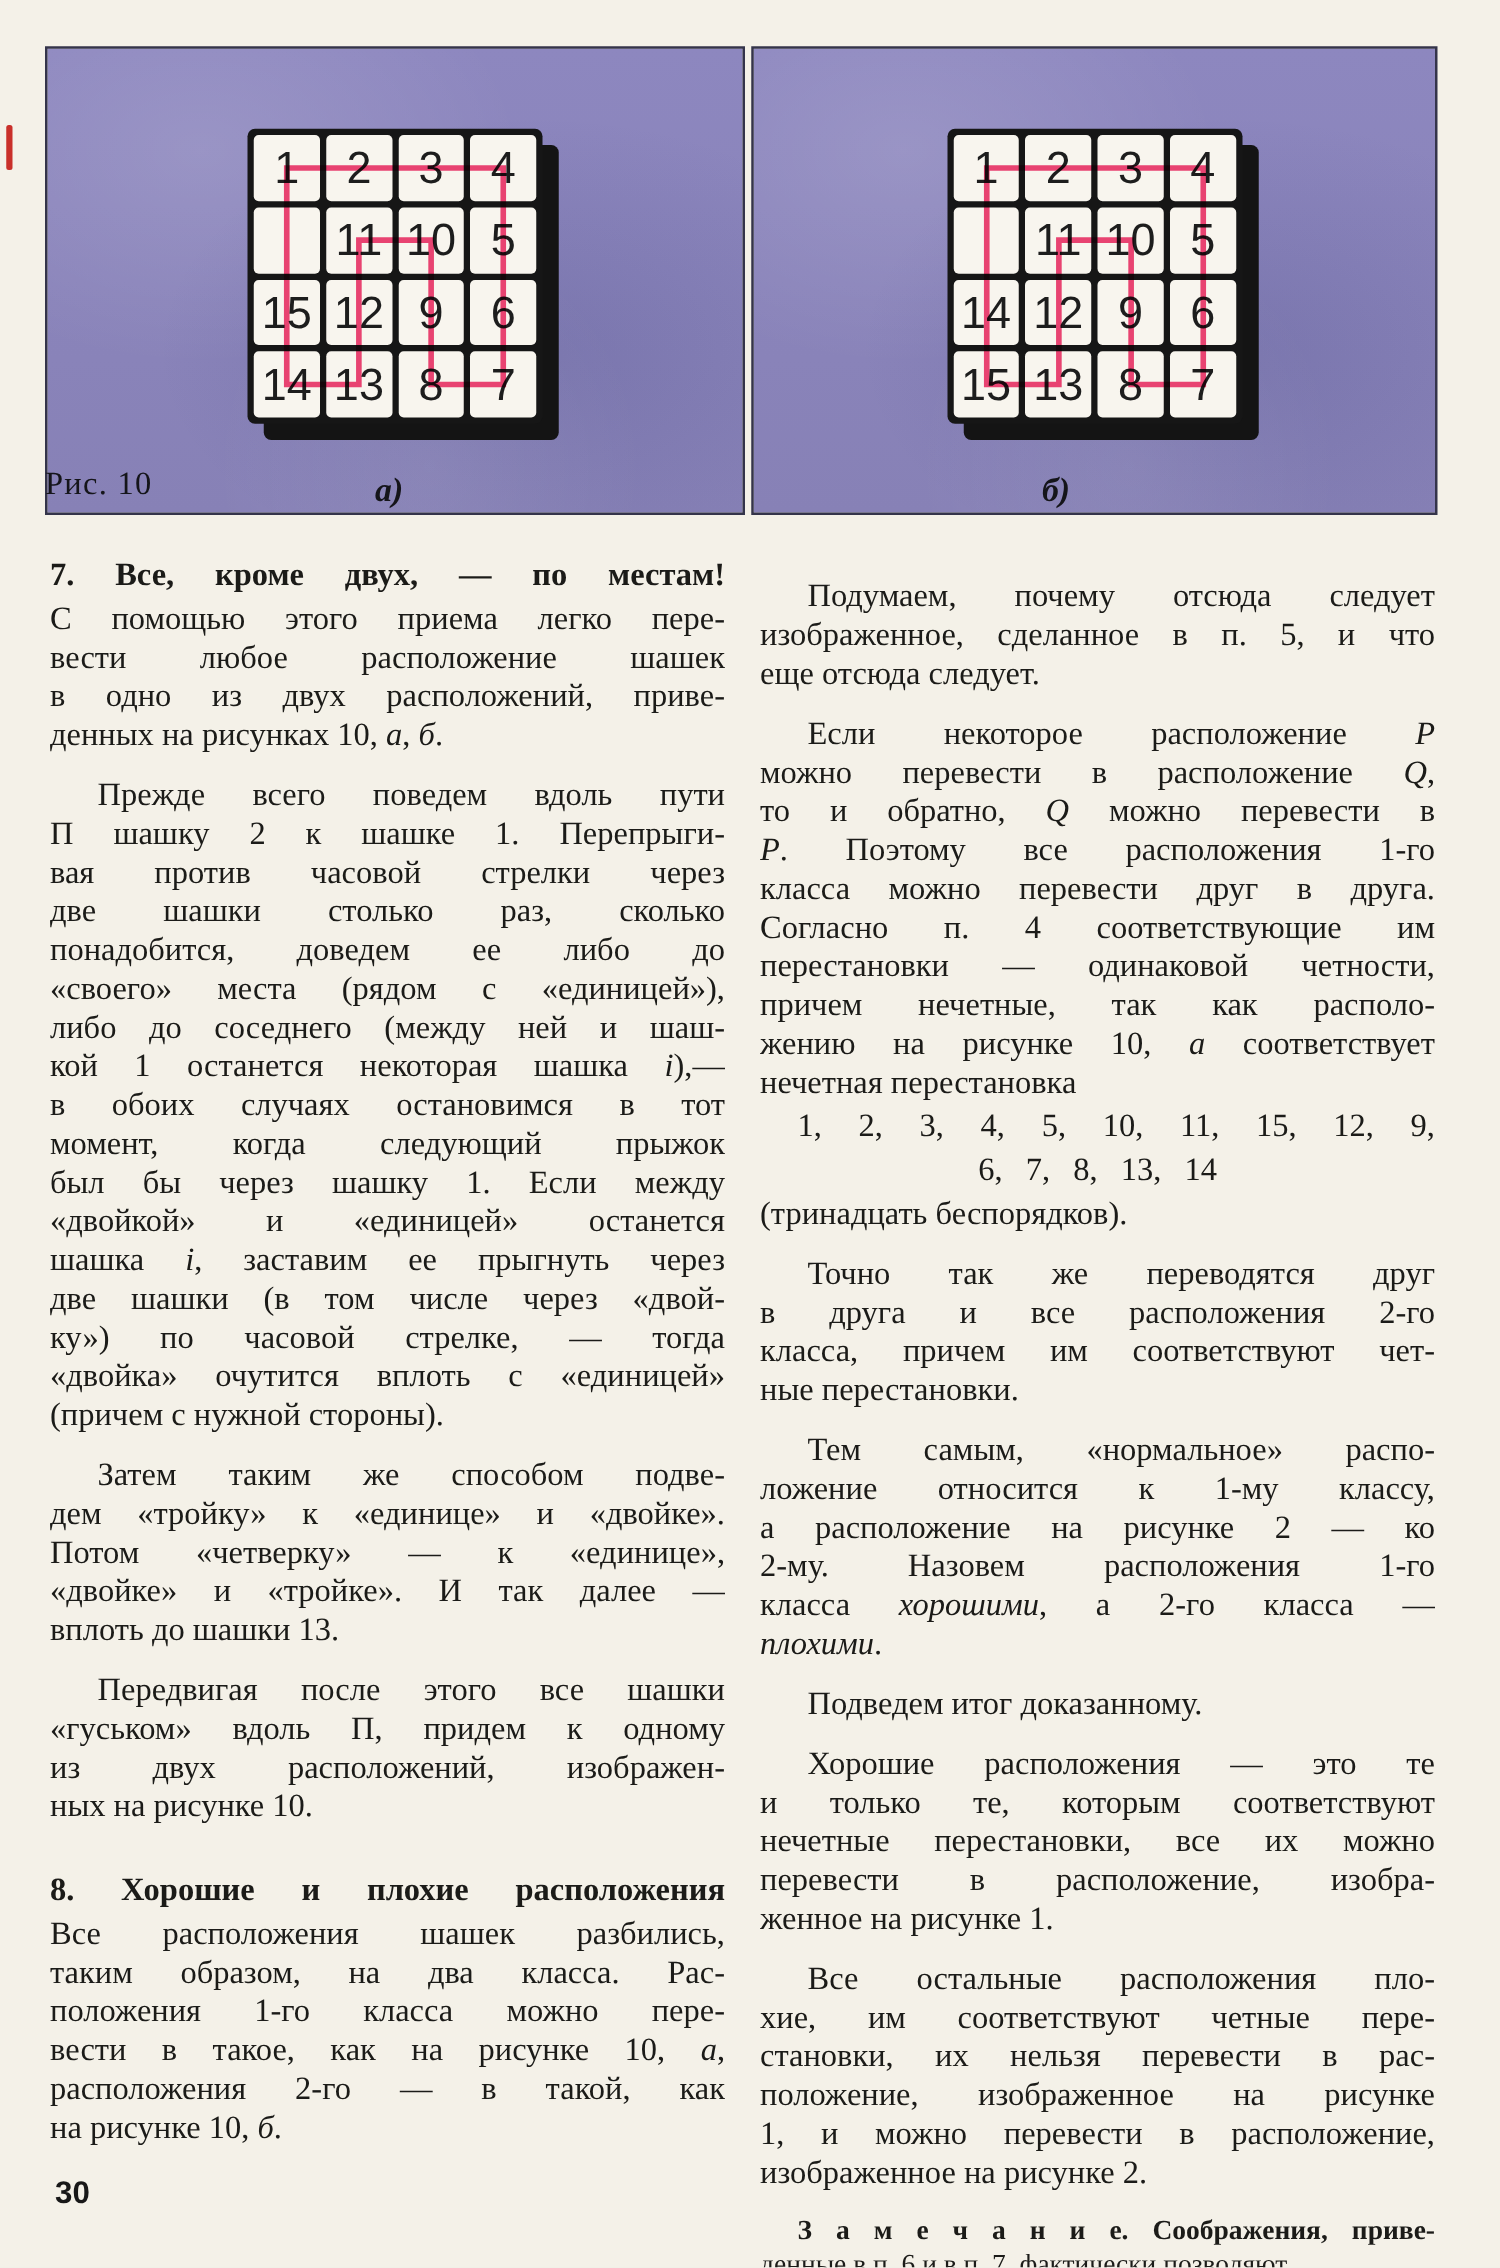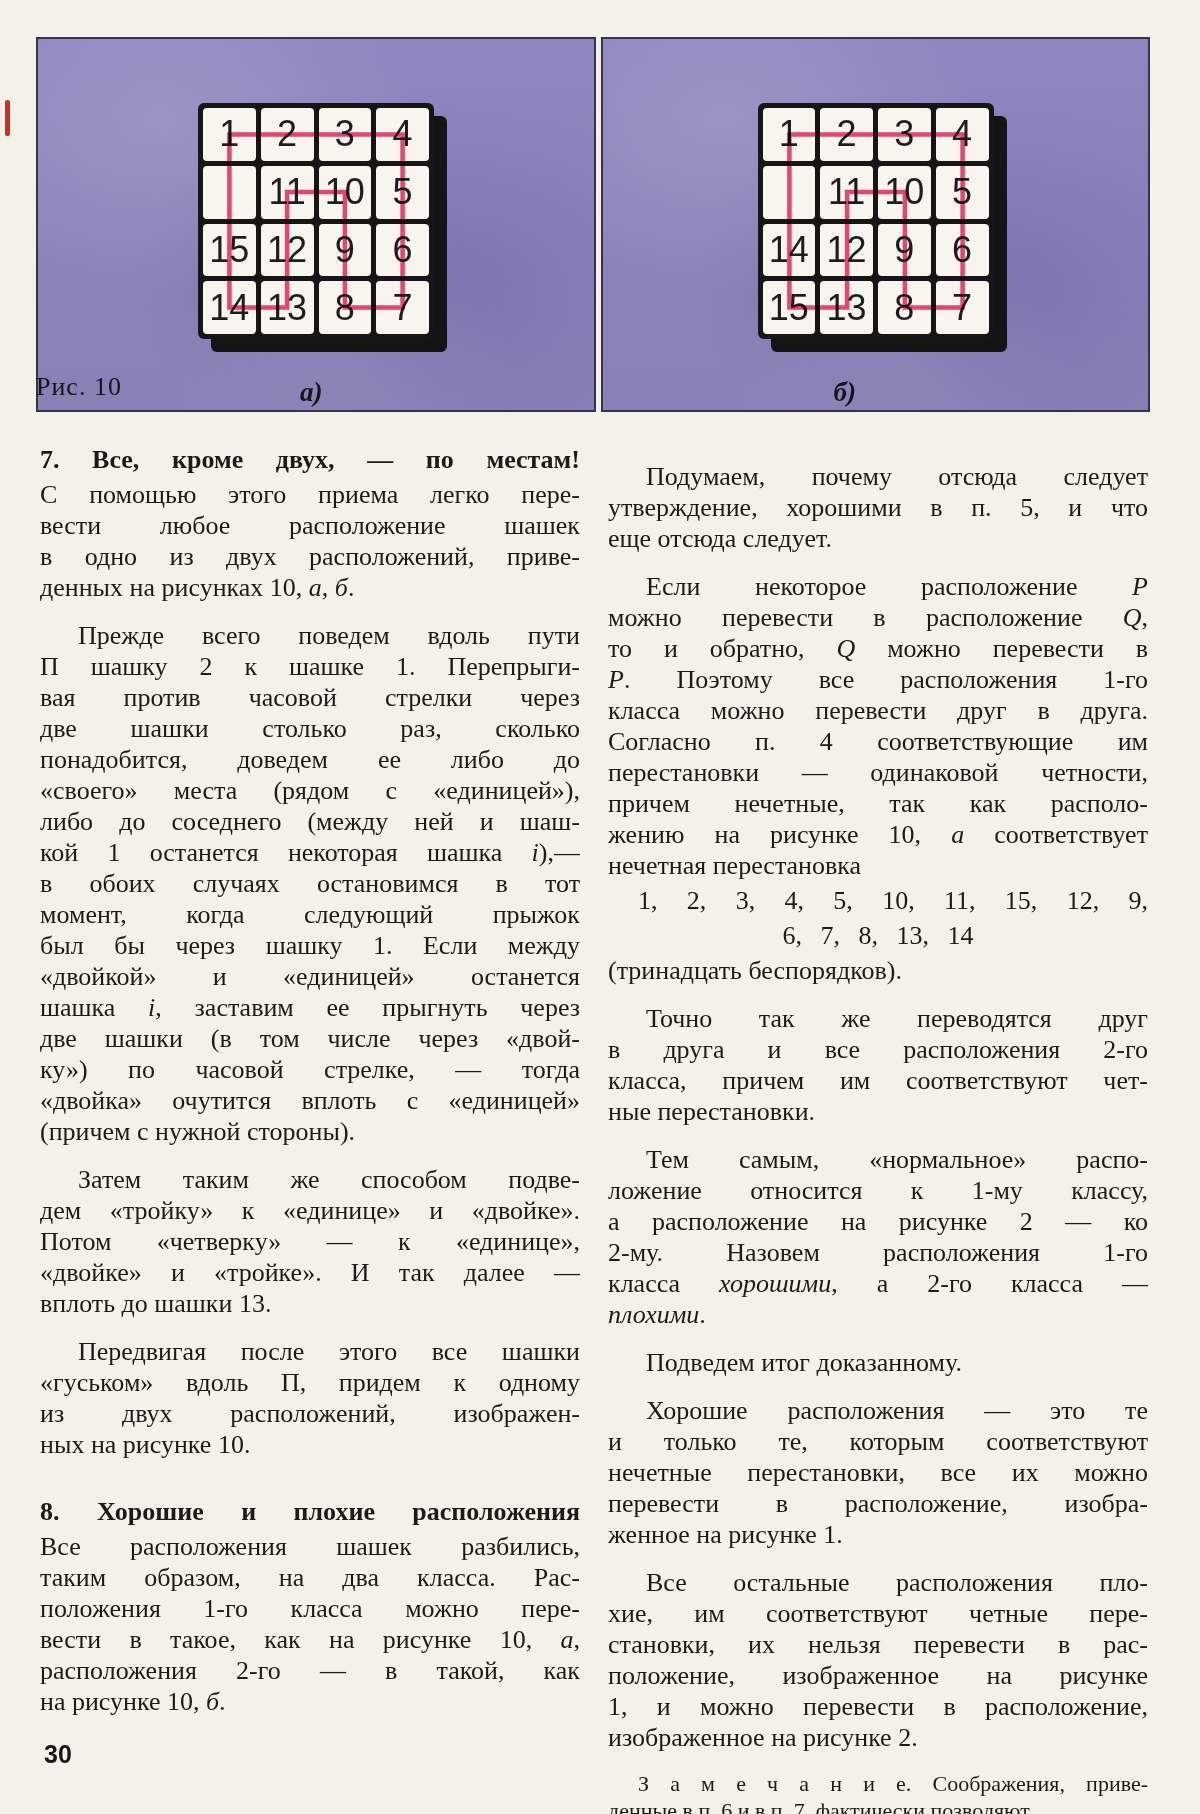--- a/index.html
+++ b/index.html
@@ -66,21 +66,21 @@
     font-size:26px;line-height:31px;
     text-align:justify;text-align-last:justify;
   }
   .line.last{text-align-last:left;}
   .line.fi{padding-left:38px;margin-top:17px;}
   .block.h .line{font-weight:bold;text-align-last:justify;}
   .block.gap{margin-top:36px;}
   .block.center .line{text-align:center;text-align-last:center;word-spacing:12px;}
   .block.permtop .line{padding-left:30px;text-align-last:justify;word-spacing:6px;}
   .block.small .line{font-size:22px;line-height:27px;height:27px;}
-  .block.small .line.fi{padding-left:30px;}
+  .block.small .line.fi{padding-left:30px;font-weight:bold;}
   i{font-style:italic;}
 
   .page-number{
     position:absolute;left:44px;top:1740px;
     font-family:"Liberation Sans", sans-serif;
     font-weight:bold;font-size:25px;color:#181818;text-align:right;
   }
 </style>
 </head>
 <body>
@@ -195,21 +195,21 @@
           <div class="line">таким образом, на два класса. Рас-</div>
           <div class="line">положения 1-го класса можно пере-</div>
           <div class="line">вести в такое, как на рисунке 10, <i>а</i>,</div>
           <div class="line">расположения 2-го — в такой, как</div>
           <div class="line last">на рисунке 10, <i>б</i>.</div>
         </div>
       </div>
     <div class="col">
         <div class="block p">
           <div class="line fi">Подумаем, почему отсюда следует</div>
-          <div class="line">утверждение, хорошими в п. 5, и что</div>
+          <div class="line">изображенное, сделанное в п. 5, и что</div>
           <div class="line last">еще отсюда следует.</div>
         </div>
         <div class="block p">
           <div class="line fi">Если некоторое расположение <i>P</i></div>
           <div class="line">можно перевести в расположение <i>Q</i>,</div>
           <div class="line">то и обратно, <i>Q</i> можно перевести в</div>
           <div class="line"><i>P</i>. Поэтому все расположения 1-го</div>
           <div class="line">класса можно перевести друг в друга.</div>
           <div class="line">Согласно п. 4 соответствующие им</div>
           <div class="line">перестановки — одинаковой четности,</div>

